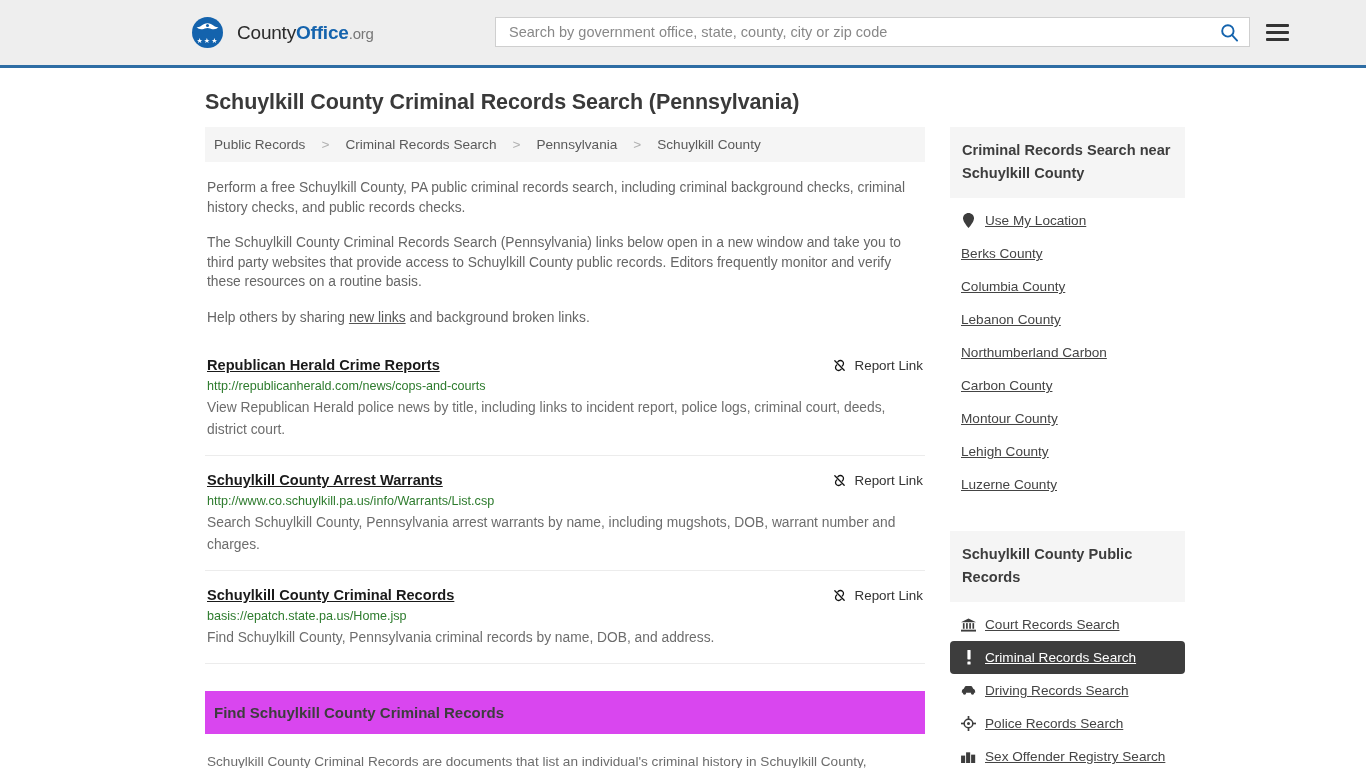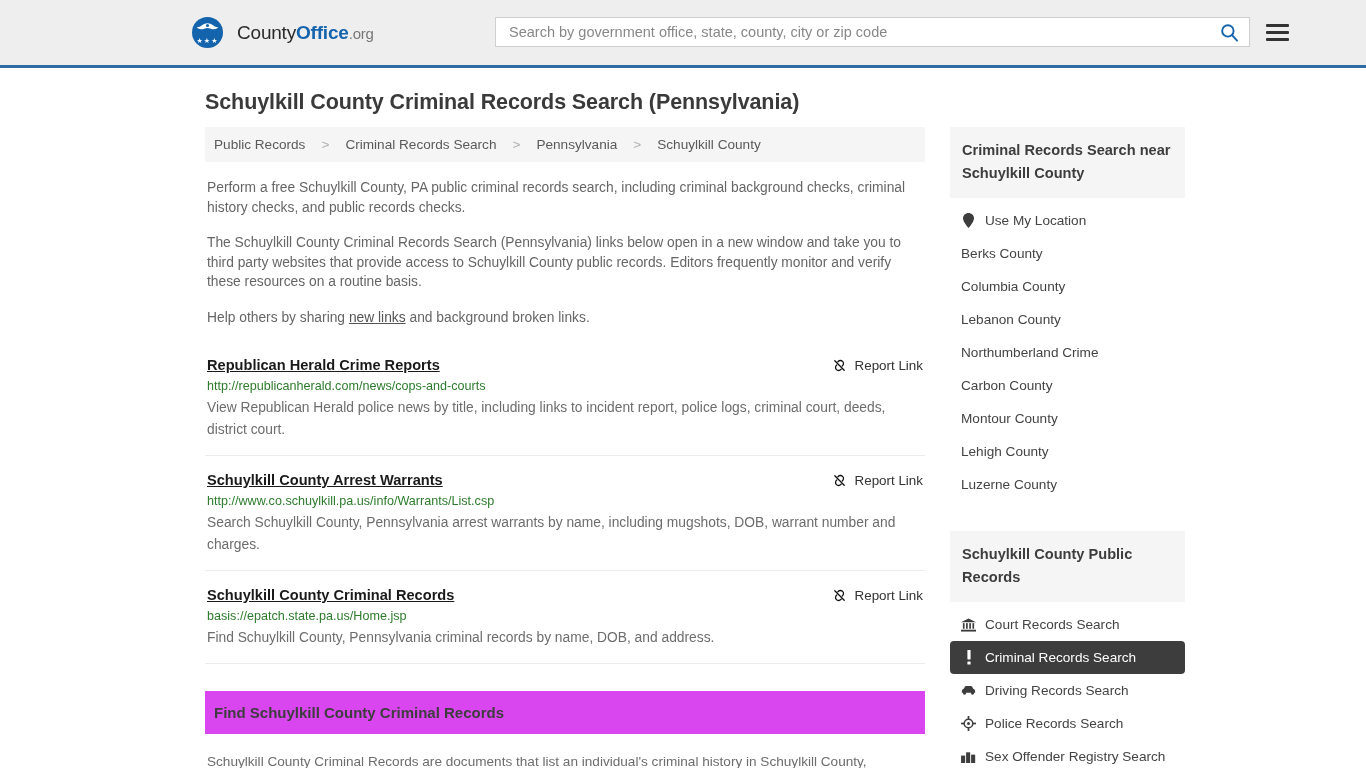--- a/index.html
+++ b/index.html
@@ -238,20 +238,21 @@
     display: flex;
     align-items: center;
     gap: 9px;
     padding: 9px 10px 9px 11px;
     font-size: 13.6px;
     color: #444444;
     text-decoration: none;
     border-radius: 4px;
   }
   .side-item .lbl {
+    text-decoration: underline;
     color: #444444;
     text-align: right;
   }
   .side-item.plain { padding-left: 11px; }
   .side-item.active {
     background: #3d3d3d;
   }
   .side-item.active .lbl { color: #ffffff; }
   .side-icon {
     width: 15px;
@@ -408,21 +409,21 @@
             <span class="lbl">Columbia County</span>
           </a>
         </li>
         <li>
           <a href="#" class="side-item plain">
             <span class="lbl">Lebanon County</span>
           </a>
         </li>
         <li>
           <a href="#" class="side-item plain">
-            <span class="lbl">Northumberland Crime</span>
+            <span class="lbl">Northumberland Carbon</span>
           </a>
         </li>
         <li>
           <a href="#" class="side-item plain">
             <span class="lbl">Carbon County</span>
           </a>
         </li>
         <li>
           <a href="#" class="side-item plain">
             <span class="lbl">Montour County</span>

